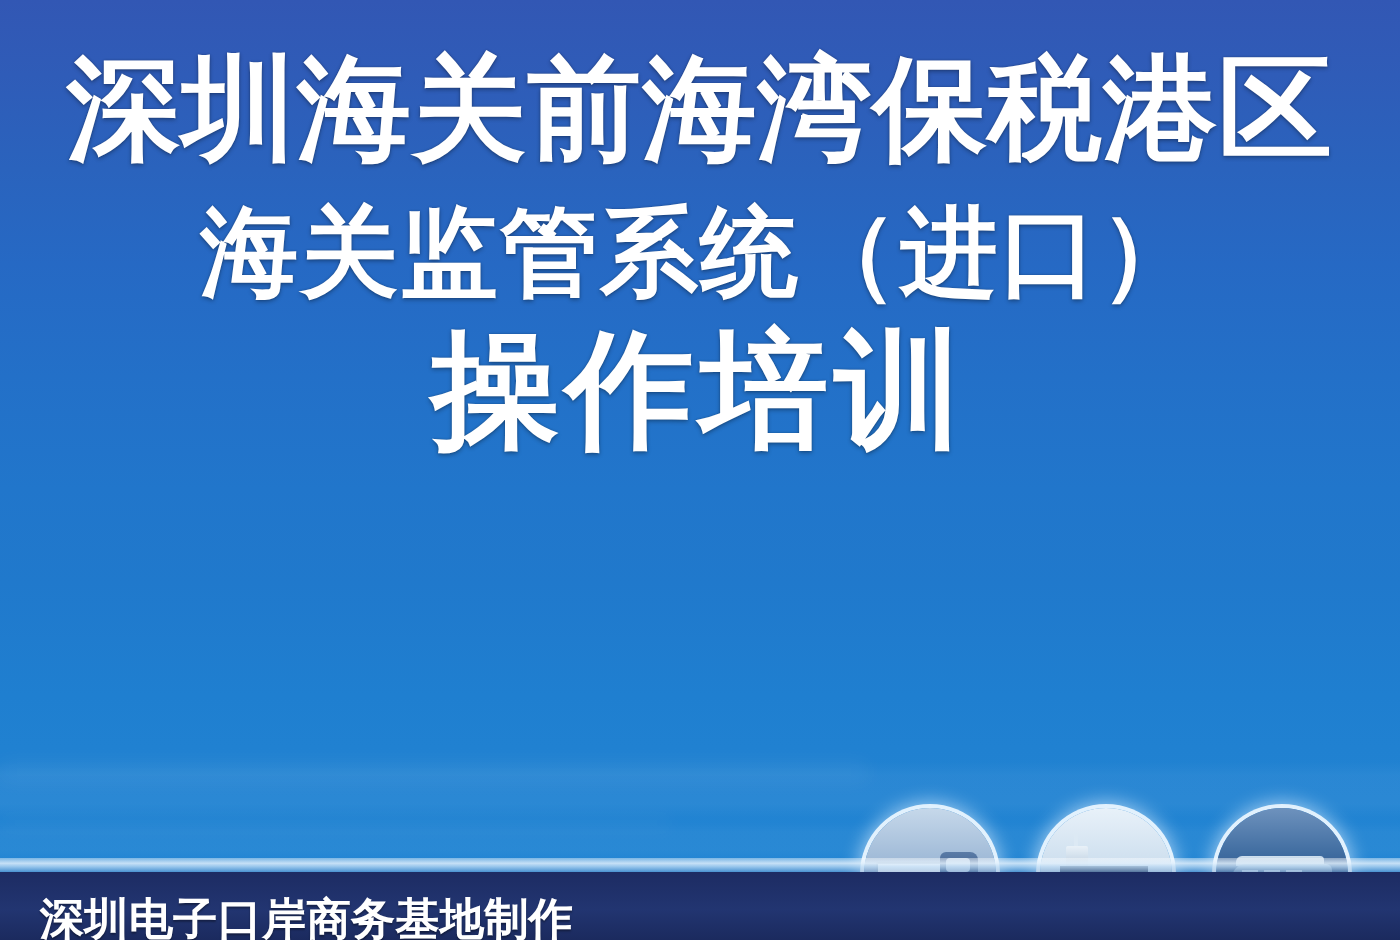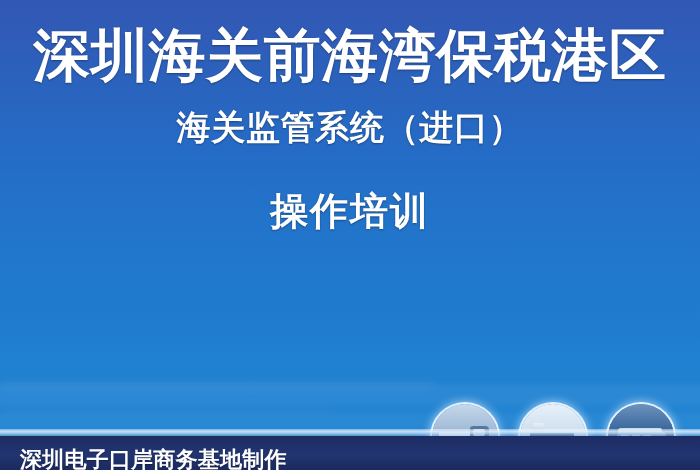--- a/index.html
+++ b/index.html
@@ -74,27 +74,27 @@
     letter-spacing: 0.01em;
     margin-bottom: 8px;
   }
   .line2 {
     font-size: 49px;
     line-height: 62px;
     letter-spacing: 0.045em;
     margin-bottom: 8px;
   }
   .line3 {
-    font-size: 34px;
+    font-size: 49px;
     line-height: 62px;
     letter-spacing: 0.02em;
-    margin-bottom: 22px;
+    margin-bottom: 6px;
   }
   .line4 {
-    font-size: 38px;
+    font-size: 64px;
     line-height: 62px;
     letter-spacing: 0.05em;
   }
 
   
   .hairline {
     position: absolute;
     left: 0;
     right: 0;
     top: 429px;

